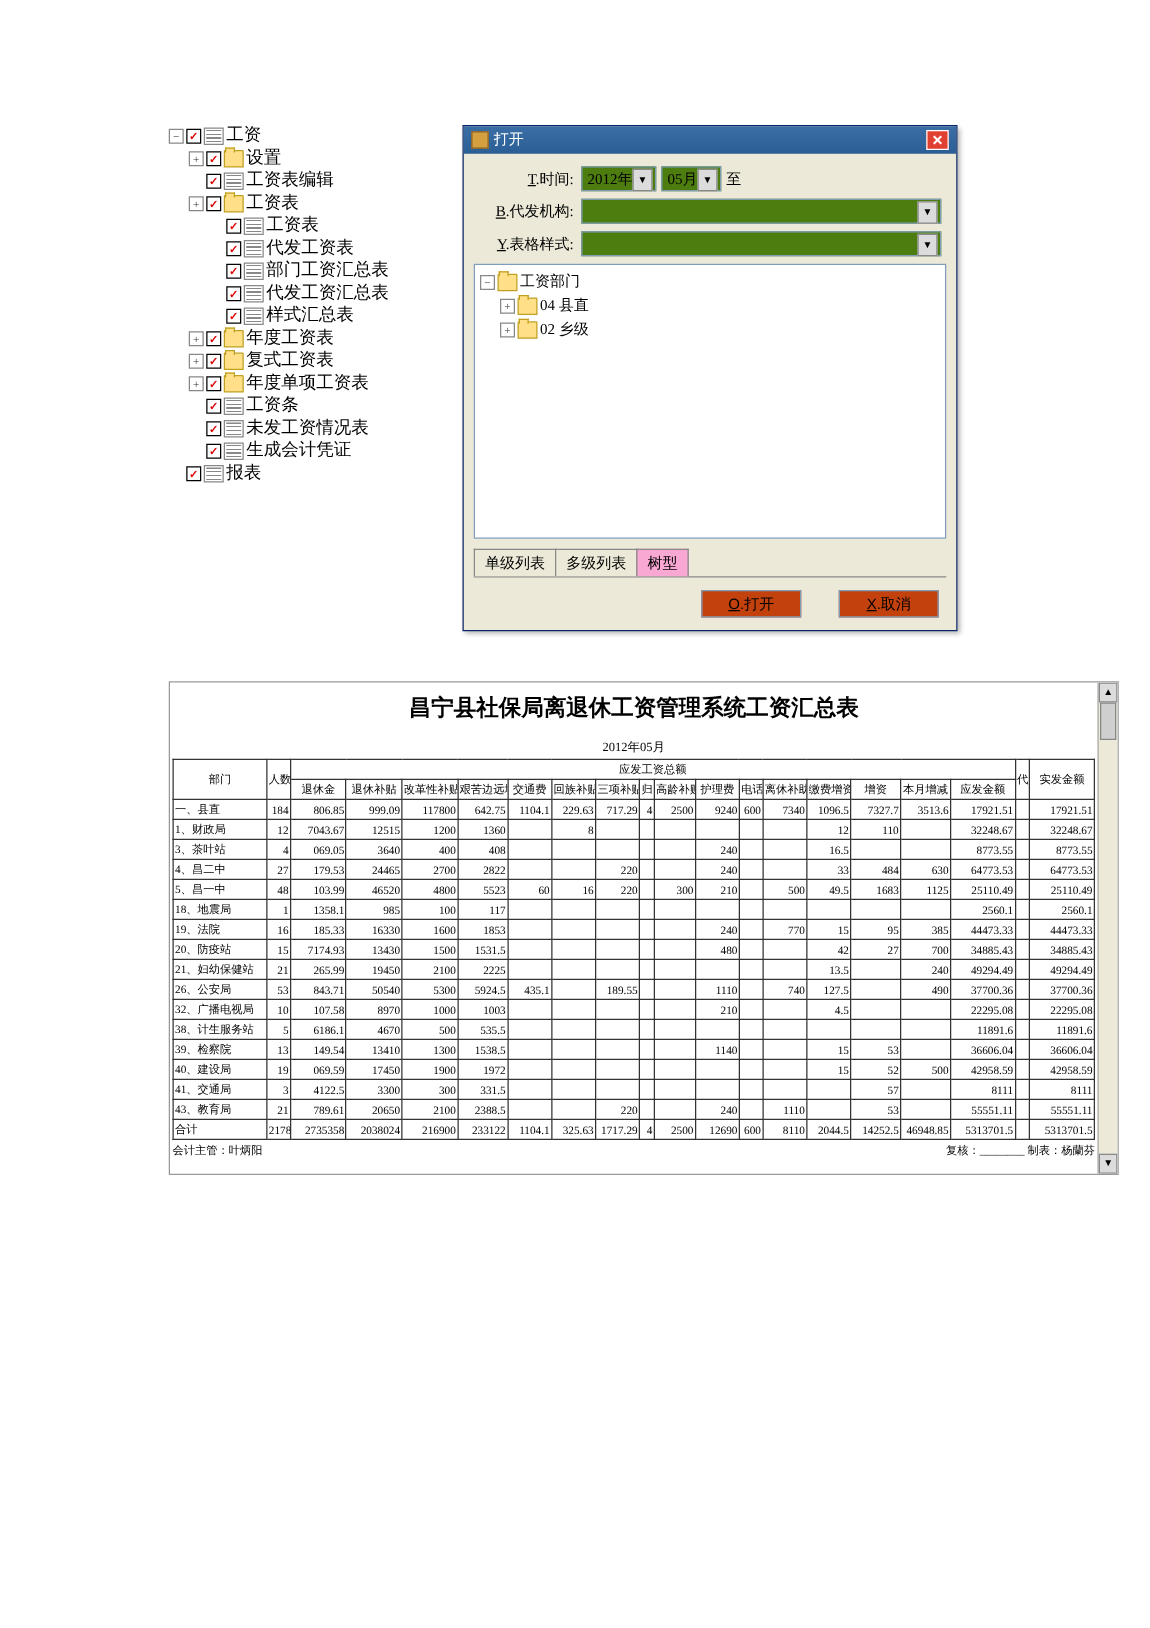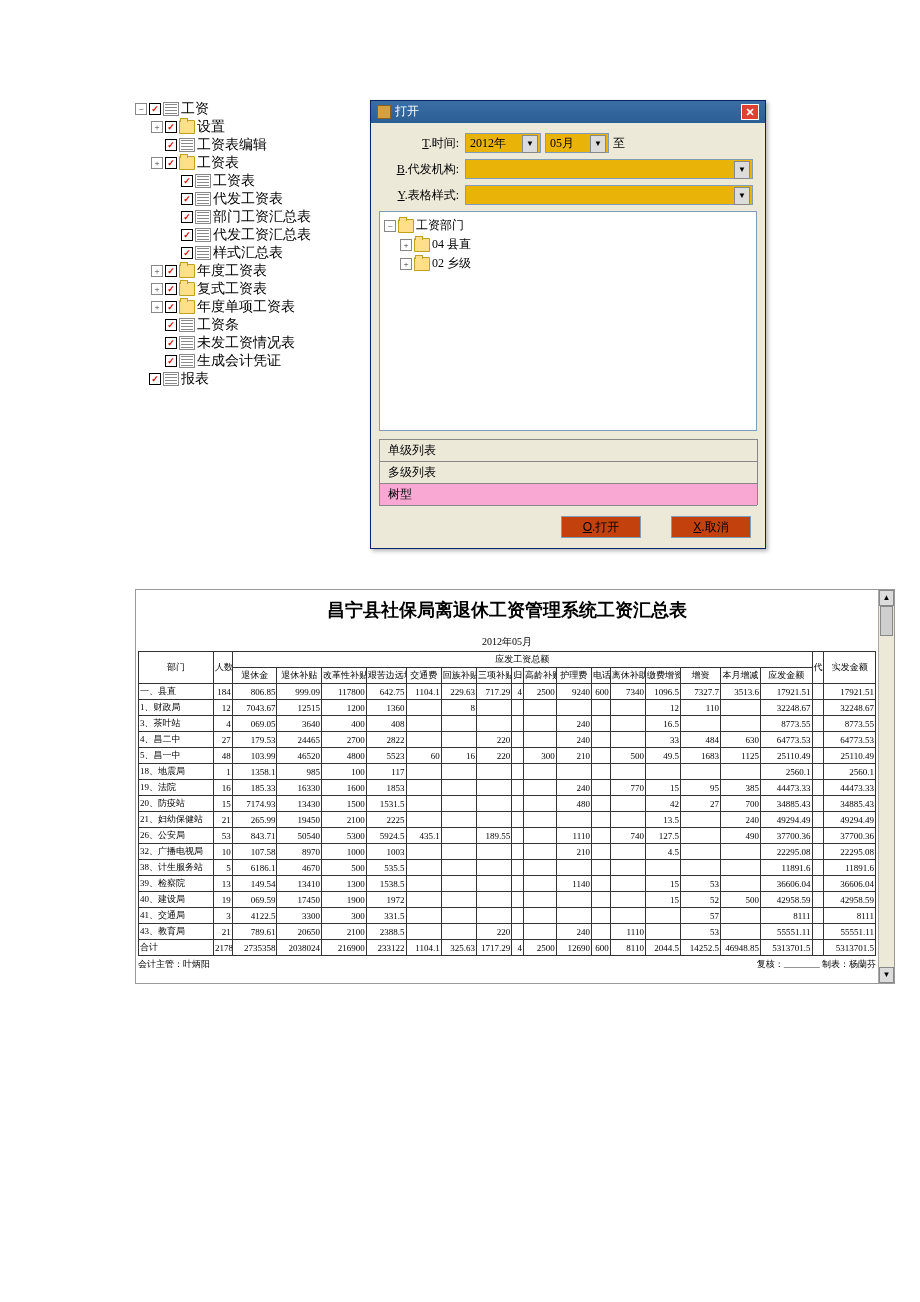--- a/index.html
+++ b/index.html
@@ -22,26 +22,26 @@
     
     .dialog { width: 396px; border: 1px solid #0a246a; background: #ece9d8; box-shadow: 2px 2px 4px rgba(0,0,0,0.3); }
     .dialog-title { background: linear-gradient(#3a6ea5, #2a5e95); color: #fff; padding: 3px 6px; display: flex; align-items: flex-end; justify-content: space-between; height: 22px; }
     .dialog-title-text { display: flex; align-items: center; gap: 4px; }
     .dialog-title-icon { width: 14px; height: 14px; background: #d4a040; border: 1px solid #8a6020; display: inline-block; }
     .close-btn { width: 18px; height: 16px; background: #e04030; border: 1px solid #fff; color: #fff; display: flex; align-items: center; justify-content: center; font-weight: bold; font-size: 11px; cursor: pointer; }
     .dialog-body { padding: 10px 8px 6px; }
     .form-row { display: flex; align-items: center; margin-bottom: 6px; }
     .form-label { width: 80px; text-align: right; margin-right: 6px; }
     .form-label u { text-decoration: underline; }
-    .dropdown { border: 1px solid #7f9db9; background: #eab308; height: 20px; padding: 1px 34px 1px 4px; position: relative; display: inline-flex; align-items: center; margin-right: 4px; }
+    .dropdown { border: 1px solid #7f9db9; background: #4d7c0f; height: 20px; padding: 1px 18px 1px 4px; position: relative; display: inline-flex; align-items: center; margin-right: 4px; }
     .dropdown::after { content: "▼"; position: absolute; right: 2px; top: 1px; width: 14px; height: 16px; background: #dcdcdc; border: 1px solid #888; font-size: 8px; text-align: center; line-height: 16px; }
     .dropdown.long { flex: 1; }
     .dept-tree { border: 1px solid #7f9db9; background: #fff; height: 220px; padding: 4px; margin: 4px 0 8px; overflow: auto; }
     .dept-node { display: flex; align-items: center; padding: 1px 0; }
-    .tab-row { display: flex; border-bottom: 1px solid #888; margin-bottom: 6px; flex-direction: column; }
+    .tab-row { display: flex; border-bottom: 1px solid #888; margin-bottom: 6px; }
     .tab { border: 1px solid #888; border-bottom: none; padding: 2px 8px; background: #ece9d8; cursor: pointer; margin-right: -1px; }
     .tab.active { background: #f9a8d4; }
     .btn-row { display: flex; justify-content: flex-end; gap: 30px; padding: 4px 6px; }
     .btn { min-width: 80px; height: 22px; border: 1px solid #7f9db9; background: #c2410c; cursor: pointer; padding: 0 4px; font-size: 12px; }
     
     
     .report-panel { width: 760px; height: 395px; border: 1px solid #999; background: #fff; margin-top: 40px; position: relative; overflow: hidden; }
     .report-inner { padding: 4px 2px; }
     .report-title { text-align: center; font-size: 18px; font-weight: bold; margin: 4px 0 13px; }
     .report-date { text-align: center; font-size: 10px; margin-bottom: 2px; }

